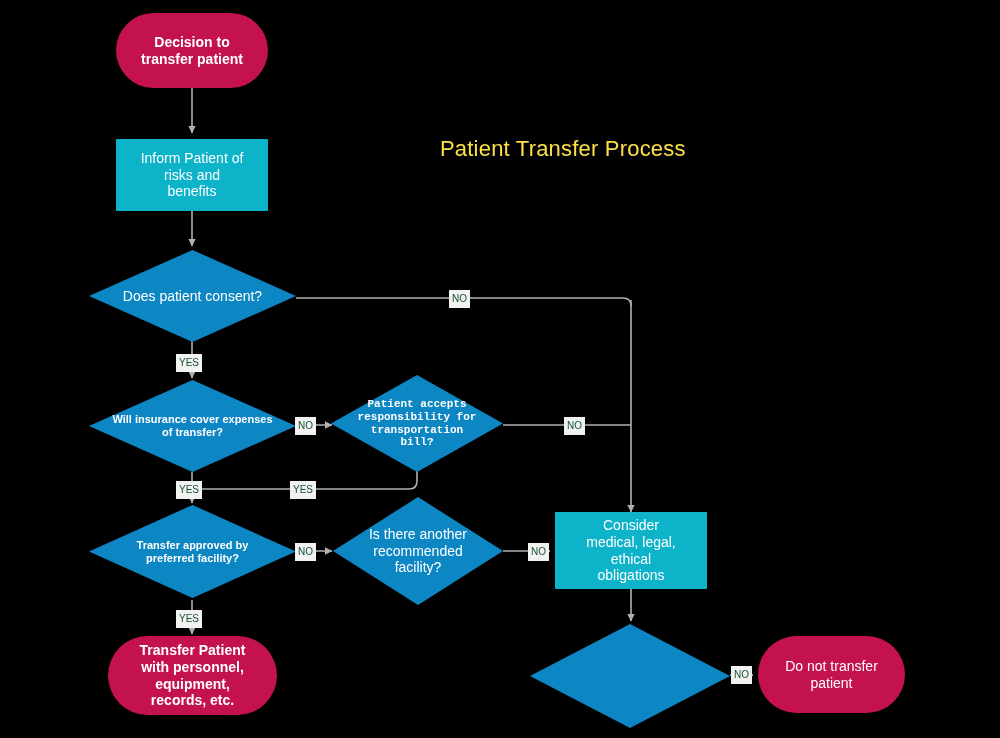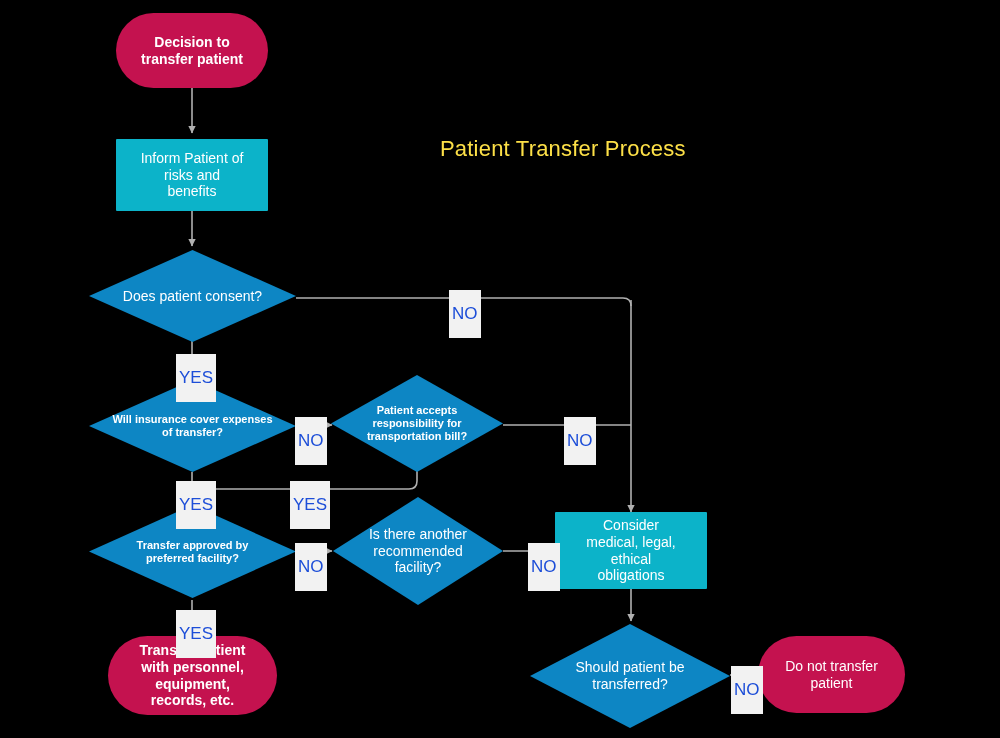--- a/index.html
+++ b/index.html
@@ -70,24 +70,24 @@
     font-size: 11px;
     z-index: 1;
   }
   .decision.big .txt {
     font-size: 14px;
     font-weight: normal;
   }
   .edge-label {
     position: absolute;
     background: #F2F2F2;
-    color: #1d4ed8;
-    font-size: 17px;
+    color: #14532d;
+    font-size: 10px;
     line-height: 16px;
-    padding: 16px 3px;
+    padding: 1px 3px;
     z-index: 5;
     white-space: nowrap;
   }
   .chart-title {
     position: absolute;
     color: #fde047;
     font-size: 22px;
     letter-spacing: 0.2px;
     white-space: nowrap;
     z-index: 2;
@@ -137,42 +137,41 @@
   <div class="node decision big" style="left:89px; top:250px; width:207px; height:92px;">
     <span class="diamond-bg"></span>
     <span class="txt">Does patient consent?</span>
   </div>
 
   <div class="node decision" style="left:89px; top:380px; width:207px; height:92px;">
     <span class="diamond-bg"></span>
     <span class="txt">Will insurance cover expenses of transfer?</span>
   </div>
 
-  <div class="node decision" style="left:331px; top:375px; width:172px; height:97px;">
+  <div class="node decision" style="left:331px; top:375px; width:172px; height:97px;font-family:Liberation Mono, monospace;">
     <span class="diamond-bg"></span>
     <span class="txt">Patient accepts responsibility for transportation bill?</span>
   </div>
 
   <div class="node decision" style="left:89px; top:505px; width:207px; height:93px;">
     <span class="diamond-bg"></span>
     <span class="txt">Transfer approved by preferred facility?</span>
   </div>
 
   <div class="node decision big" style="left:333px; top:497px; width:170px; height:108px;">
     <span class="diamond-bg"></span>
     <span class="txt">Is there another recommended facility?</span>
   </div>
 
   <div class="node process" style="left:555px; top:512px; width:152px; height:77px;">
     <span class="txt">Consider medical, legal, ethical obligations</span>
   </div>
 
   <div class="node decision big" style="left:530px; top:624px; width:200px; height:104px;">
     <span class="diamond-bg"></span>
-    <span class="txt">Should patient be transferred?</span>
   </div>
 
   <div class="node terminator" style="left:108px; top:636px; width:169px; height:79px;">
     <span class="txt">Transfer Patient with personnel, equipment, records, etc.</span>
   </div>
 
   <div class="node terminator plain" style="left:758px; top:636px; width:147px; height:77px;">
     <span class="txt">Do not transfer patient</span>
   </div>
 

